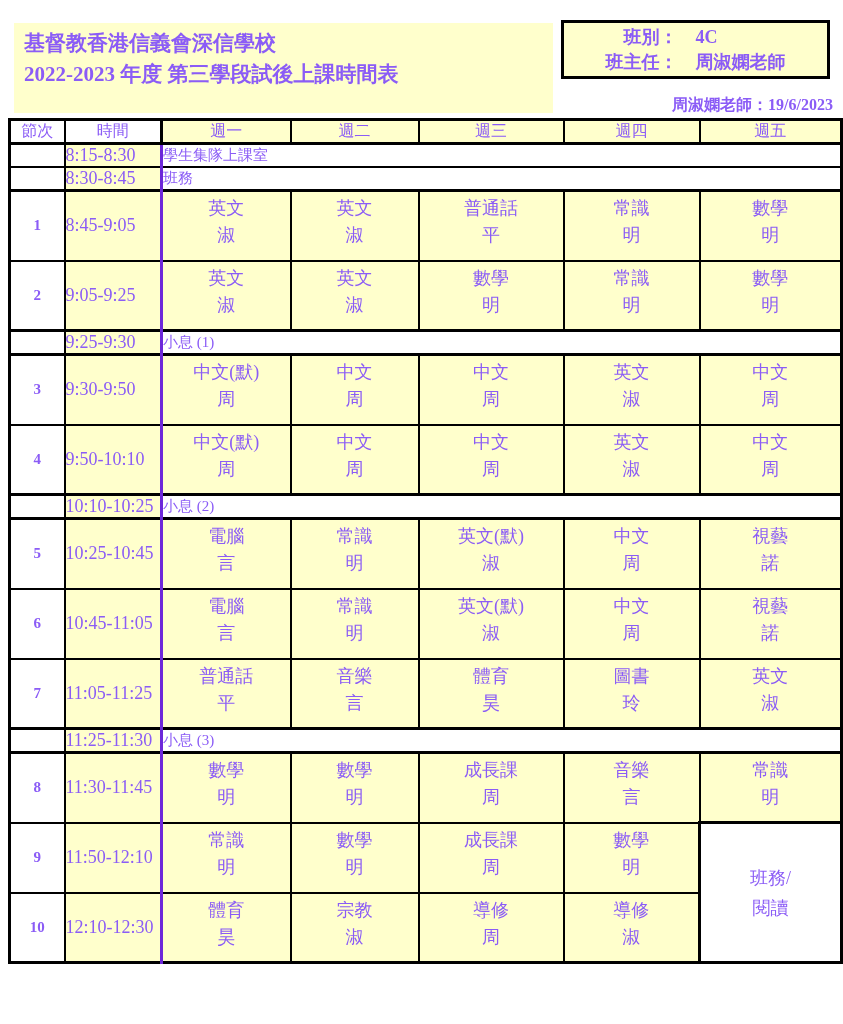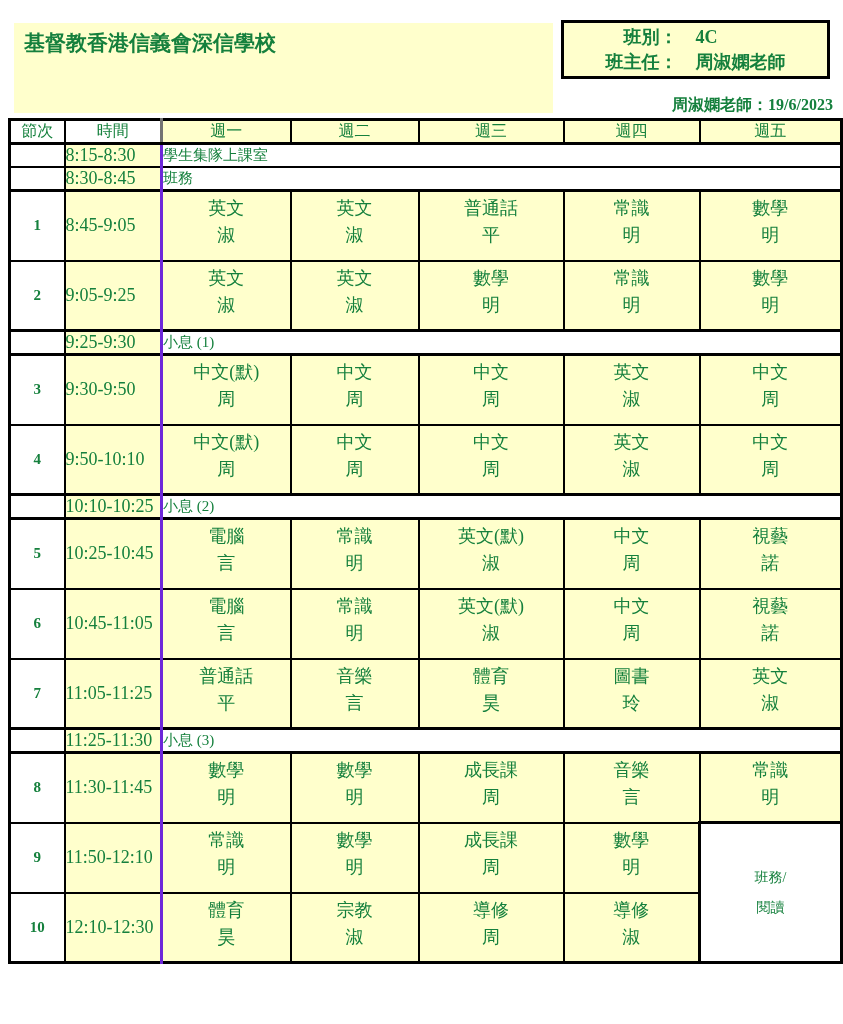--- a/index.html
+++ b/index.html
@@ -1,19 +1,19 @@
 <!DOCTYPE html>
 <html><head>
 <meta charset="utf-8">
 <style>
   * { box-sizing: border-box; }
   body { margin: 0; background: #ffffff; }
   .page {
     position: relative; width: 843px; height: 1020px; background: #ffffff;
-    font-family: "Liberation Serif", "DejaVu Serif", serif; color: #15803d;
+    font-family: "Liberation Serif", "DejaVu Serif", serif; color: #8b5cf6;
   }
   .title-block {
     position: absolute; left: 14px; top: 23px; width: 539px; height: 90px;
     background: #FFFFCC; padding: 5px 6px 0 10px;
   }
   .title-block div { font-size: 21px; font-weight: bold; line-height: 31px; white-space: nowrap; }
   .class-box {
     position: absolute; left: 561px; top: 20px; width: 269px; height: 59px;
     background: #FFFFCC; border: 3px solid #000;
     display: grid; grid-template-columns: max-content max-content; column-gap: 18px;
@@ -44,29 +44,30 @@
   .tt tr.sect td { border-top: 3px solid #000; }
   td.num { background: #ffffff; text-align: center; font-size: 15px; font-weight: bold; }
   td.time { background: #FFFFCC; text-align: left; font-size: 18px; border-right: 3px solid #6d28d9; }
   td.span5 { background: #ffffff; text-align: left; font-size: 15px; }
   td.subj { background: #FFFFCC; text-align: center; vertical-align: top; padding-top: 3px; }
   td.subj .s, td.subj .t { font-size: 18px; line-height: 27px; }
   td.merged {
     background: #ffffff; text-align: center; vertical-align: middle;
     border-left: 3px solid #000; border-top: 3px solid #000;
   }
-  td.merged div { font-size: 14px; line-height: 30px; }
+  td.merged div { font-size: 18px; line-height: 30px; }
 </style>
 </head>
 <body>
 
 <div class="page">
 
   <div class="title-block">
     <div>基督教香港信義會深信學校</div>
+    <div>2022-2023 年度 第三學段試後上課時間表</div>
   </div>
 
   <div class="class-box">
     <span class="lbl">班別：</span>
     <span class="val">4C</span>
     <span class="lbl">班主任：</span>
     <span class="val">周淑嫻老師</span>
   </div>
 
   <div class="updated">
@@ -80,21 +81,21 @@
         <col style="width:129px">
       <col style="width:128px">
         <col style="width:145px">
         <col style="width:136px">
         <col style="width:142px">
     </colgroup>
 
     <tbody>
         <tr class="hdr">
       <th class="white">節次</th>
-      <th class="white" style="border-right:3px solid #737373">時間</th>
+      <th class="white" style="border-right:3px solid #000000">時間</th>
       <th>週一</th>
       <th>週二</th>
       <th>週三</th>
       <th>週四</th>
       <th>週五</th>
     </tr>
 
     <tr class="info">
       <td class="num"></td>
       <td class="time">8:15-8:30</td>

